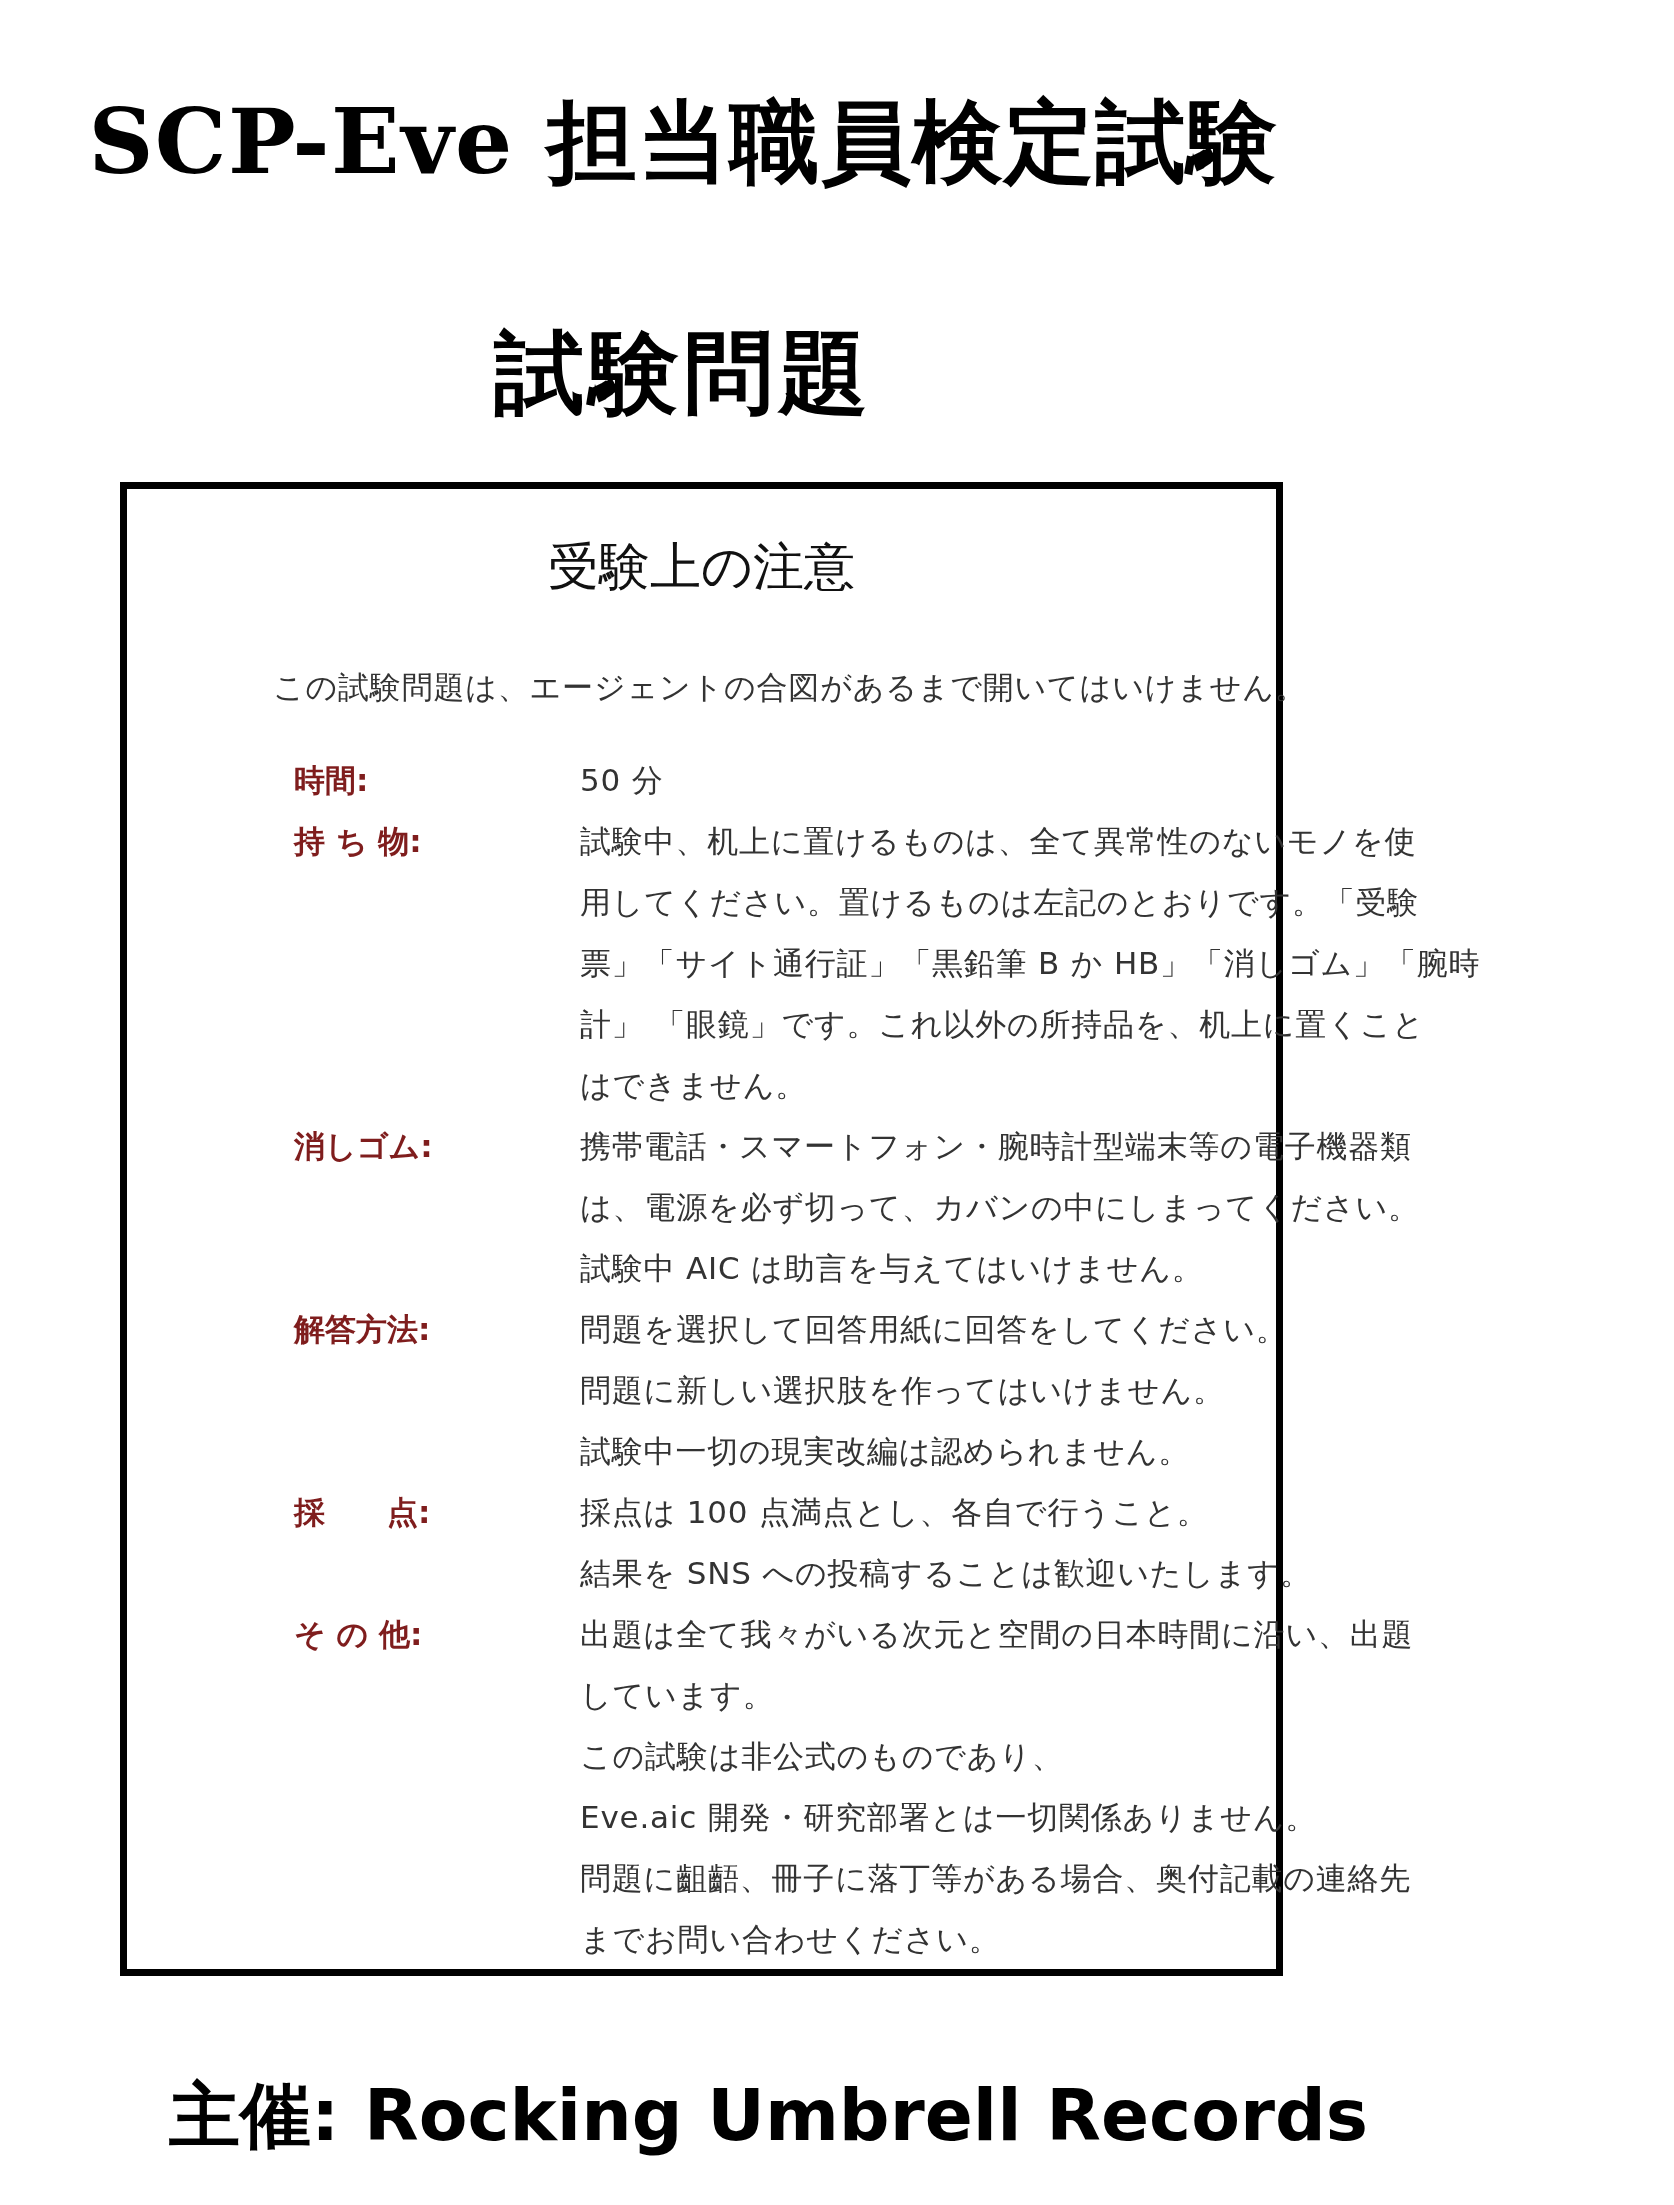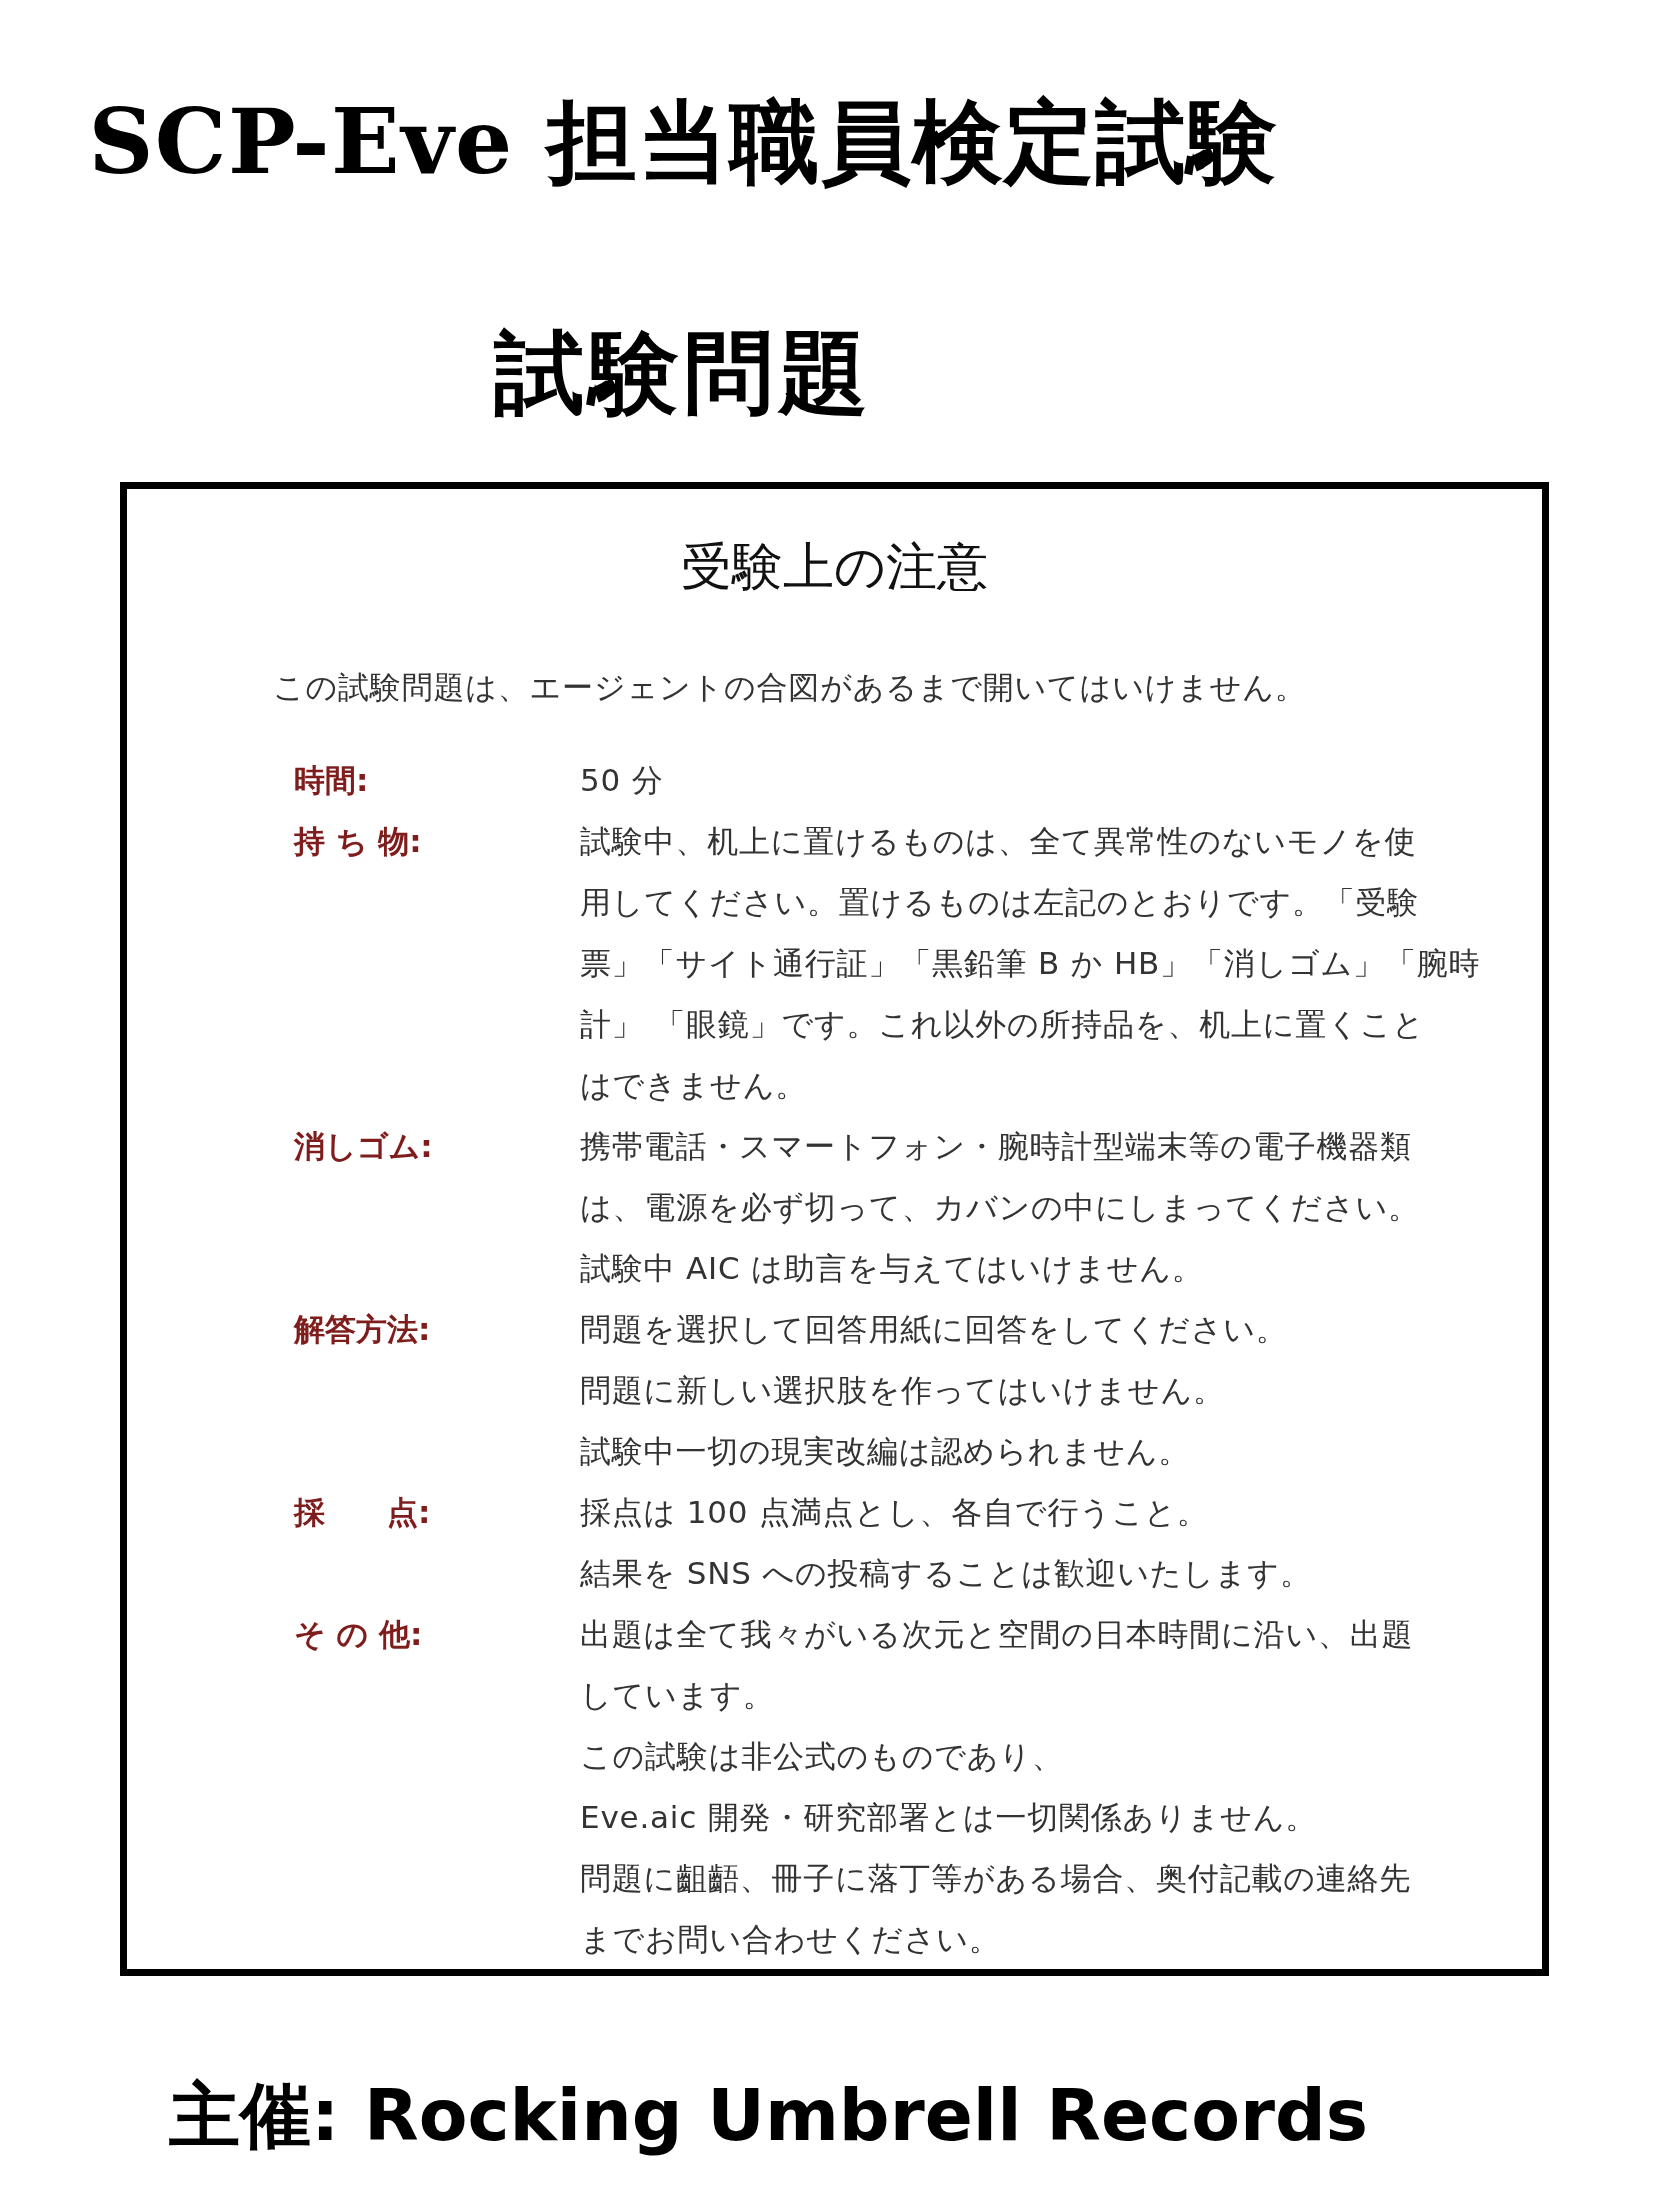--- a/index.html
+++ b/index.html
@@ -34,21 +34,21 @@
       top: 268px;
       font-size: 90px;
       line-height: 115px;
       letter-spacing: 4.6px;
       margin-top: 47px;
     }
     .notice-box {
       position: absolute;
       left: 120px;
       top: 482px;
-      width: 1429px;
+      width: 1163px;
       height: 1494px;
       border: 7.7px solid #000;
       box-sizing: border-box;
       background: #fff;
     }
     .notice-heading {
       position: absolute;
       top: 43px;
       left: 0;
       width: 100%;

